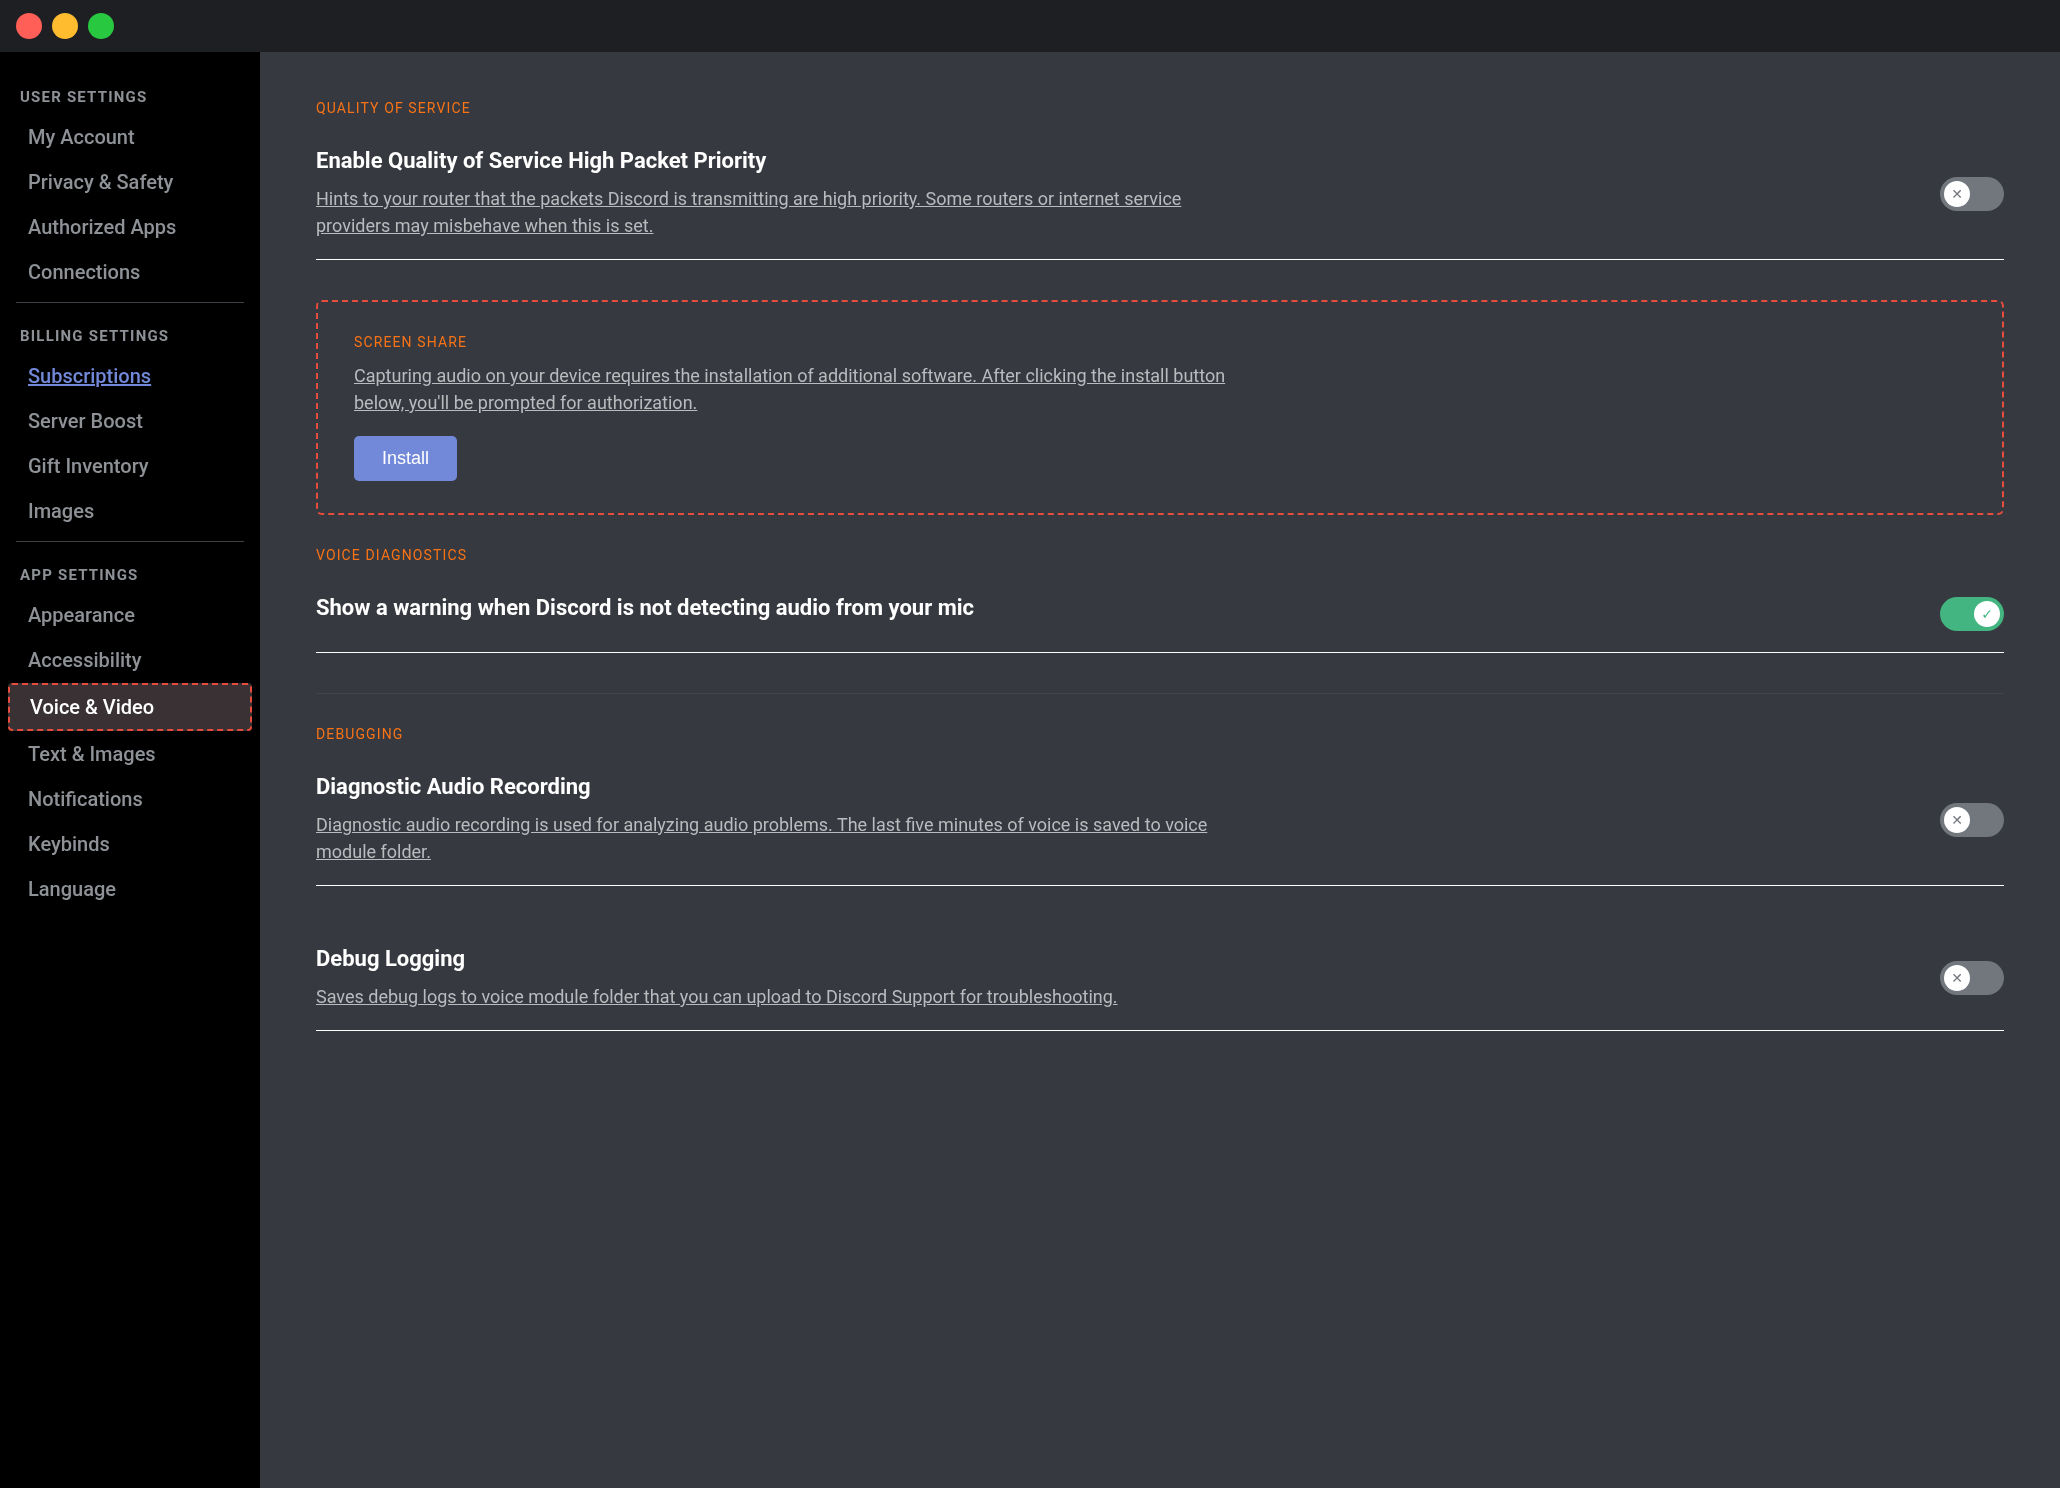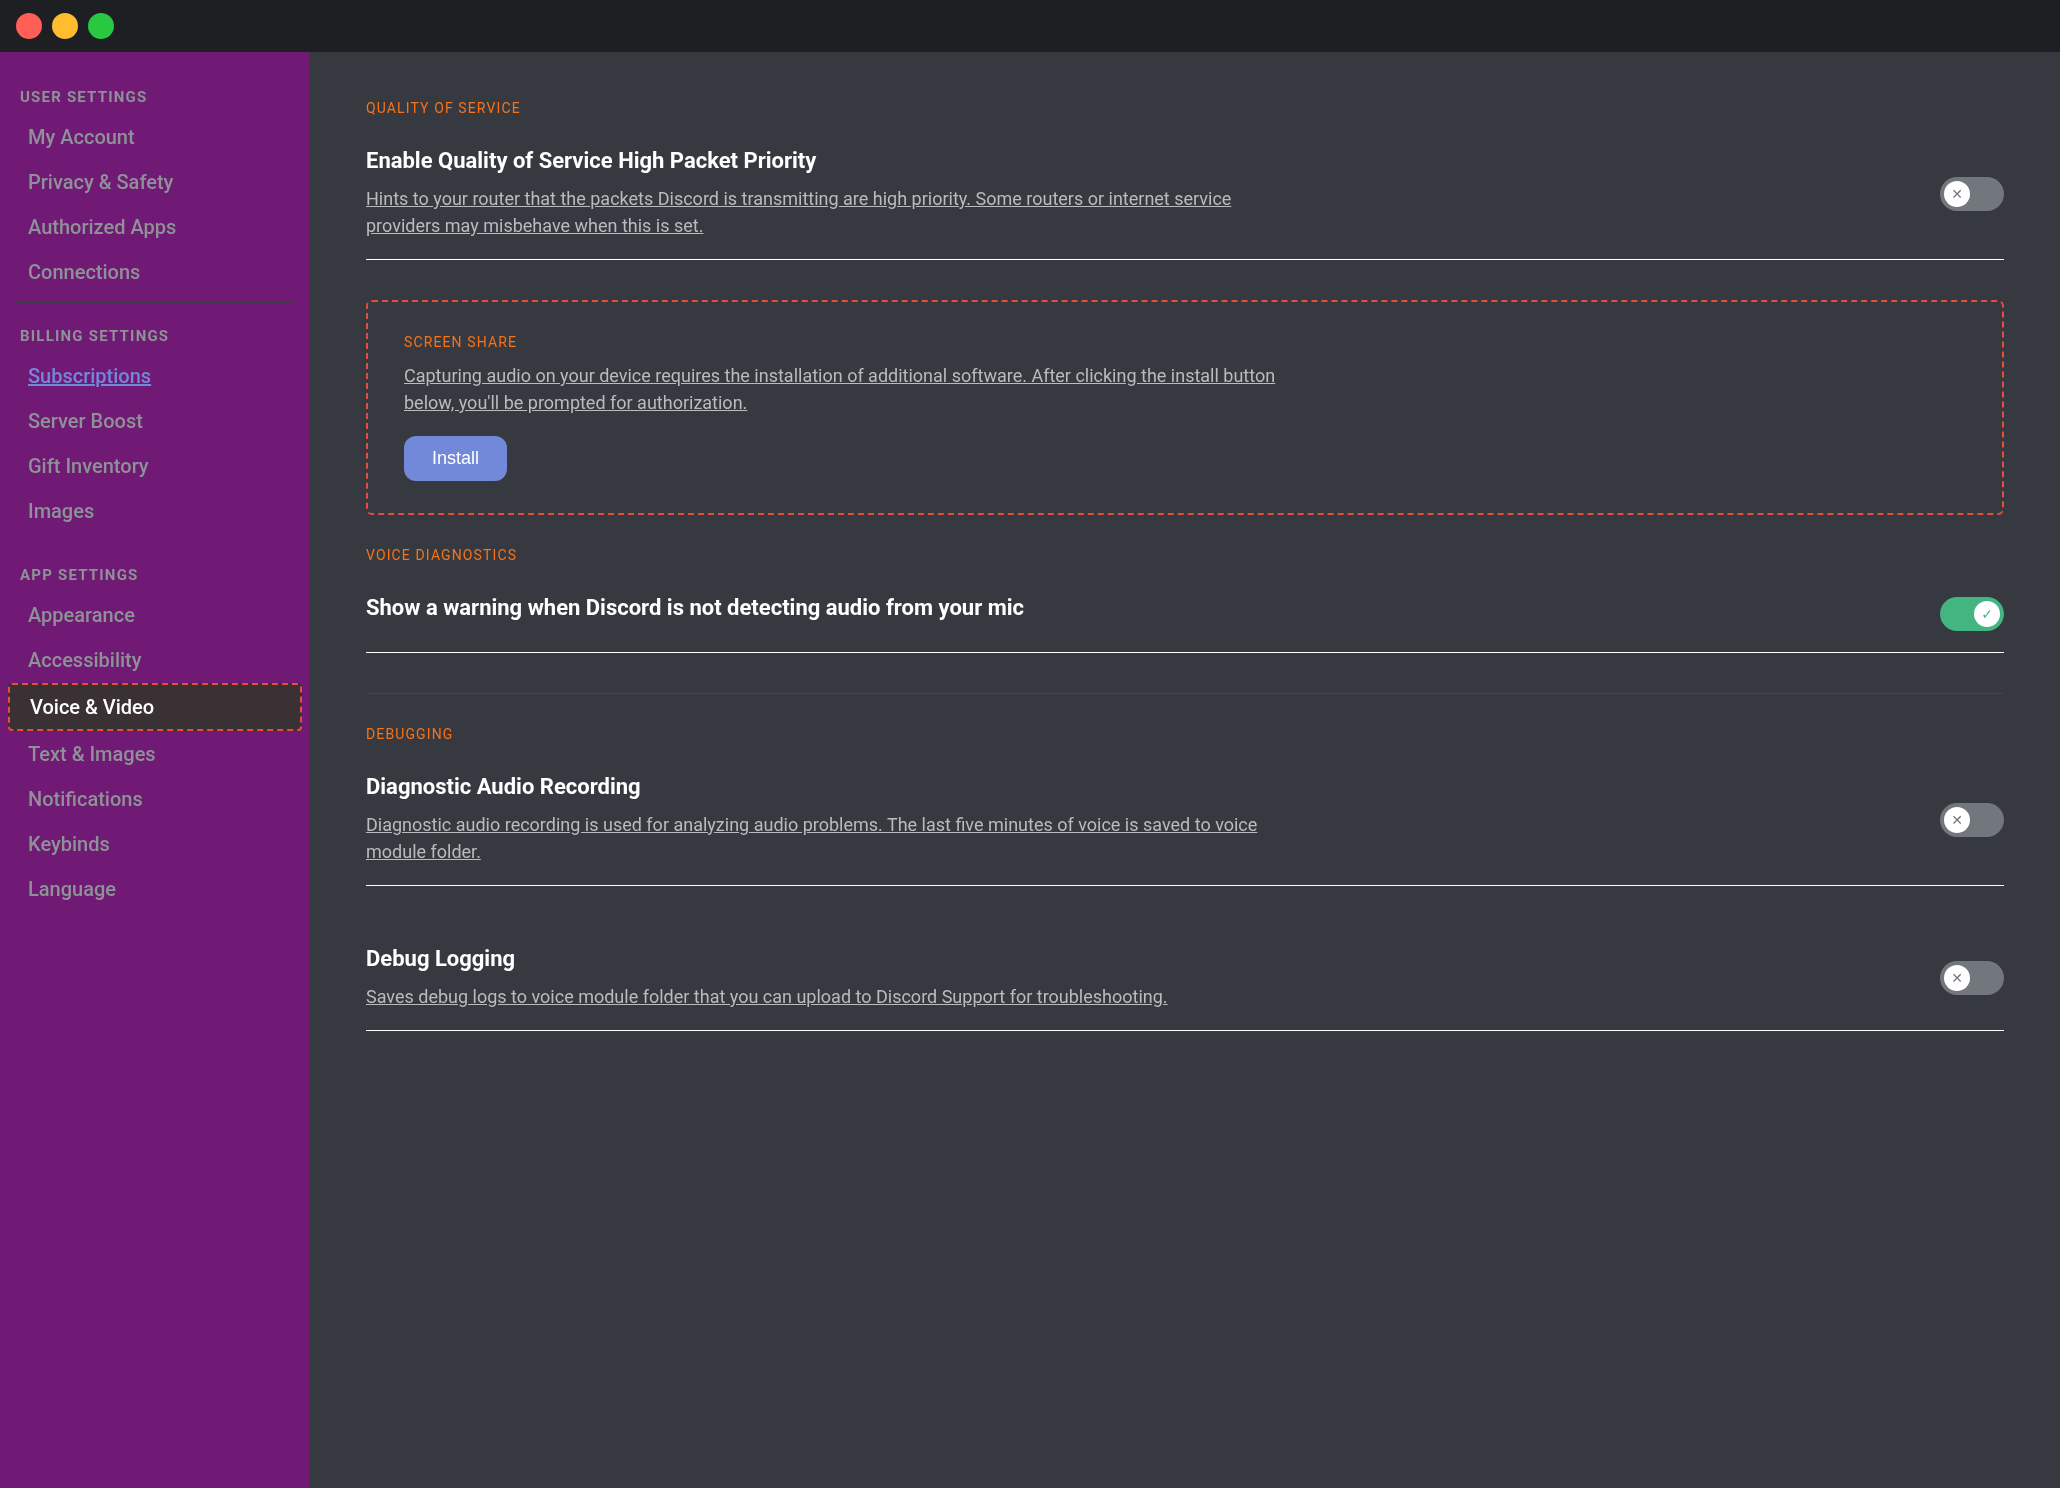--- a/index.html
+++ b/index.html
@@ -38,22 +38,22 @@
 
     
     .app-body {
       display: flex;
       flex: 1;
       overflow: hidden;
     }
 
     
     .sidebar {
-      width: 310px;
-      background: #701a75;
+      width: 260px;
+      background: #000000;
       padding: 20px 0;
       overflow-y: auto;
       flex-shrink: 0;
     }
 
     .sidebar-section-label {
       color: #8e9297;
       font-size: 15px;
       font-weight: 700;
       letter-spacing: 0.08em;
@@ -178,21 +178,21 @@
       border-radius: 6px;
       padding: 32px 36px;
       margin: 20px 0;
     }
 
     .install-button {
       background: #7289da;
       color: white;
       border: none;
       padding: 12px 28px;
-      border-radius: 12px;
+      border-radius: 5px;
       font-size: 18px;
       font-weight: 500;
       cursor: pointer;
       margin-top: 20px;
     }
 
     
     .main-divider {
       height: 1px;
       background: #40444b;

